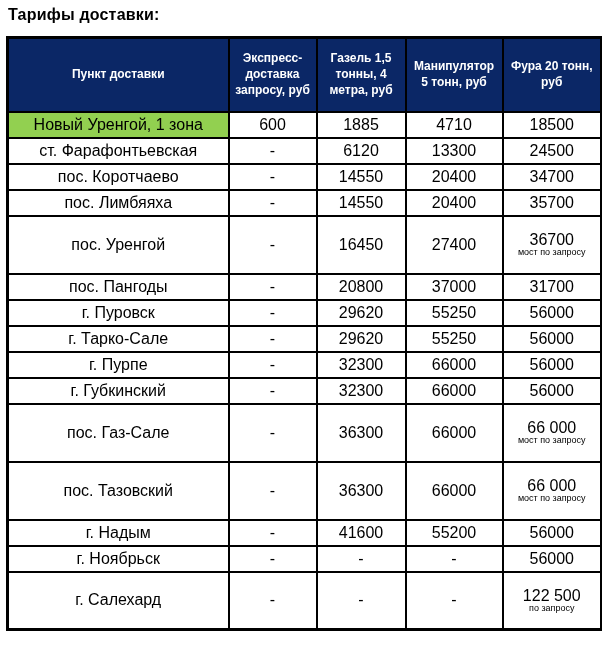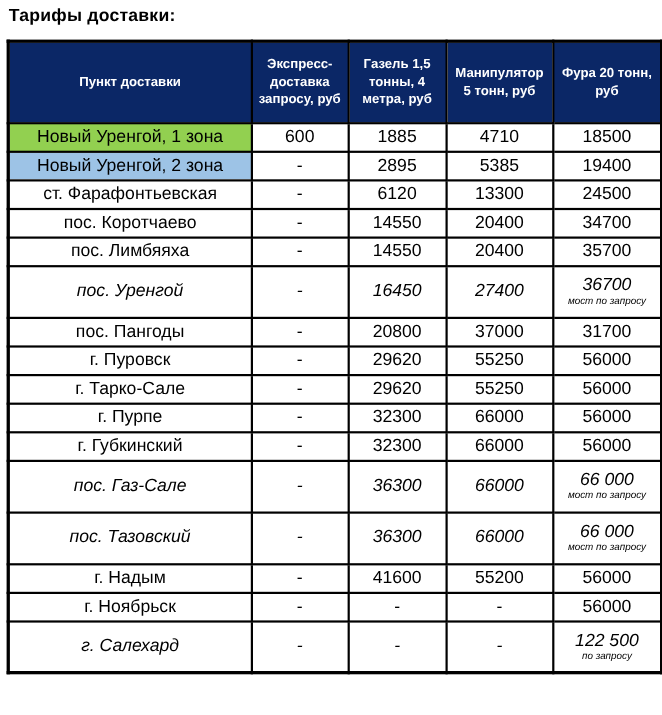--- a/index.html
+++ b/index.html
@@ -47,21 +47,21 @@
     height: 74px;
     line-height: 1.3;
   }
   table.tariffs td {
     color: #000000;
     font-size: 16px;
     height: 26px;
     line-height: 1.1;
   }
   td.point-cell { font-size: 15.5px; margin-top: 15px; }
-  tr.tall td { height: 47px; font-style: italic; }
+  tr.tall td { height: 58px; }
   td.hl-green { background: #92d050; }
   td.hl-blue  { background: #9dc3e6; }
   .num { display: block; }
   .note {
     display: block;
     font-size: 9px;
     line-height: 1.1;
     font-weight: normal;
   }
   .note:empty { display: none; }
@@ -94,30 +94,20 @@
     <td class="point-cell hl-green">Новый Уренгой, 1 зона</td>
     <td>600</td>
     <td>1885</td>
     <td>4710</td>
     <td>
       <span class="num">18500</span>
 
     </td>
   </tr>
         <tr>
-    <td class="point-cell hl-blue">Новый Уренгой, 2 зона</td>
-    <td>-</td>
-    <td>2895</td>
-    <td>5385</td>
-    <td>
-      <span class="num">19400</span>
-
-    </td>
-  </tr>
-        <tr>
     <td class="point-cell">ст. Фарафонтьевская</td>
     <td>-</td>
     <td>6120</td>
     <td>13300</td>
     <td>
       <span class="num">24500</span>
 
     </td>
   </tr>
         <tr>

